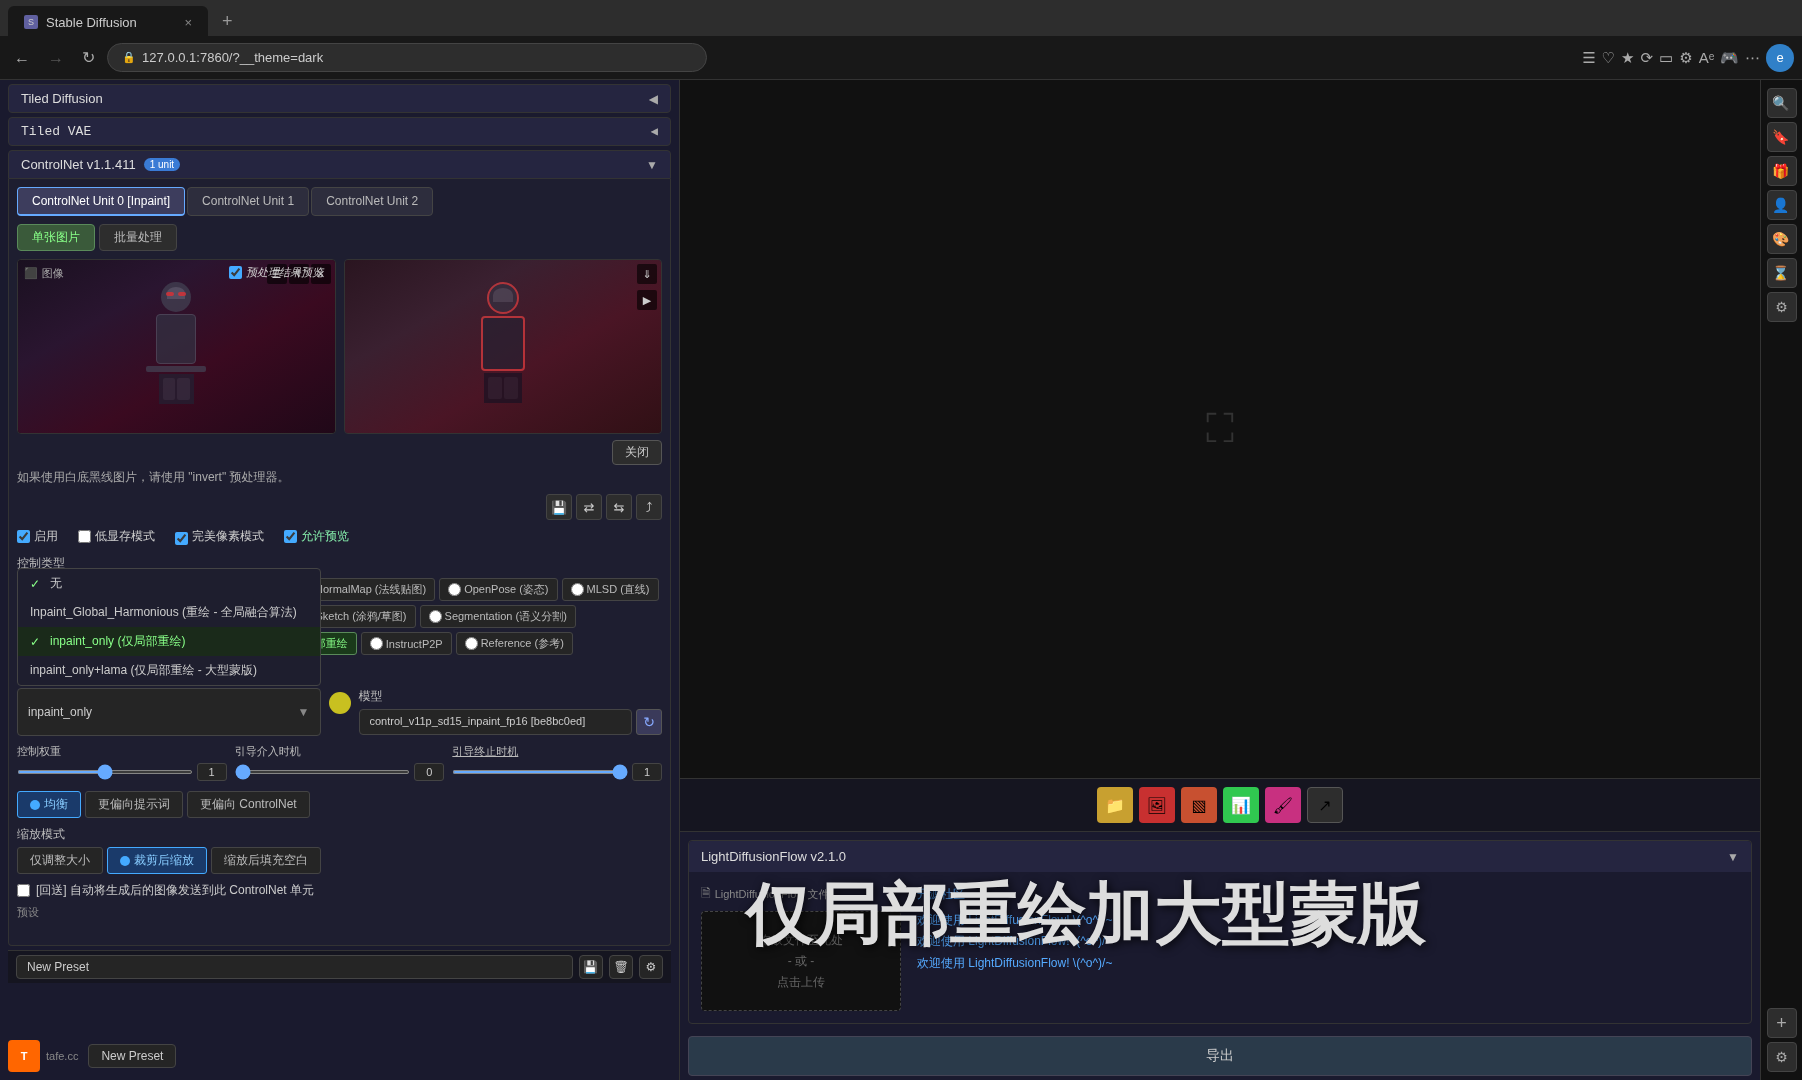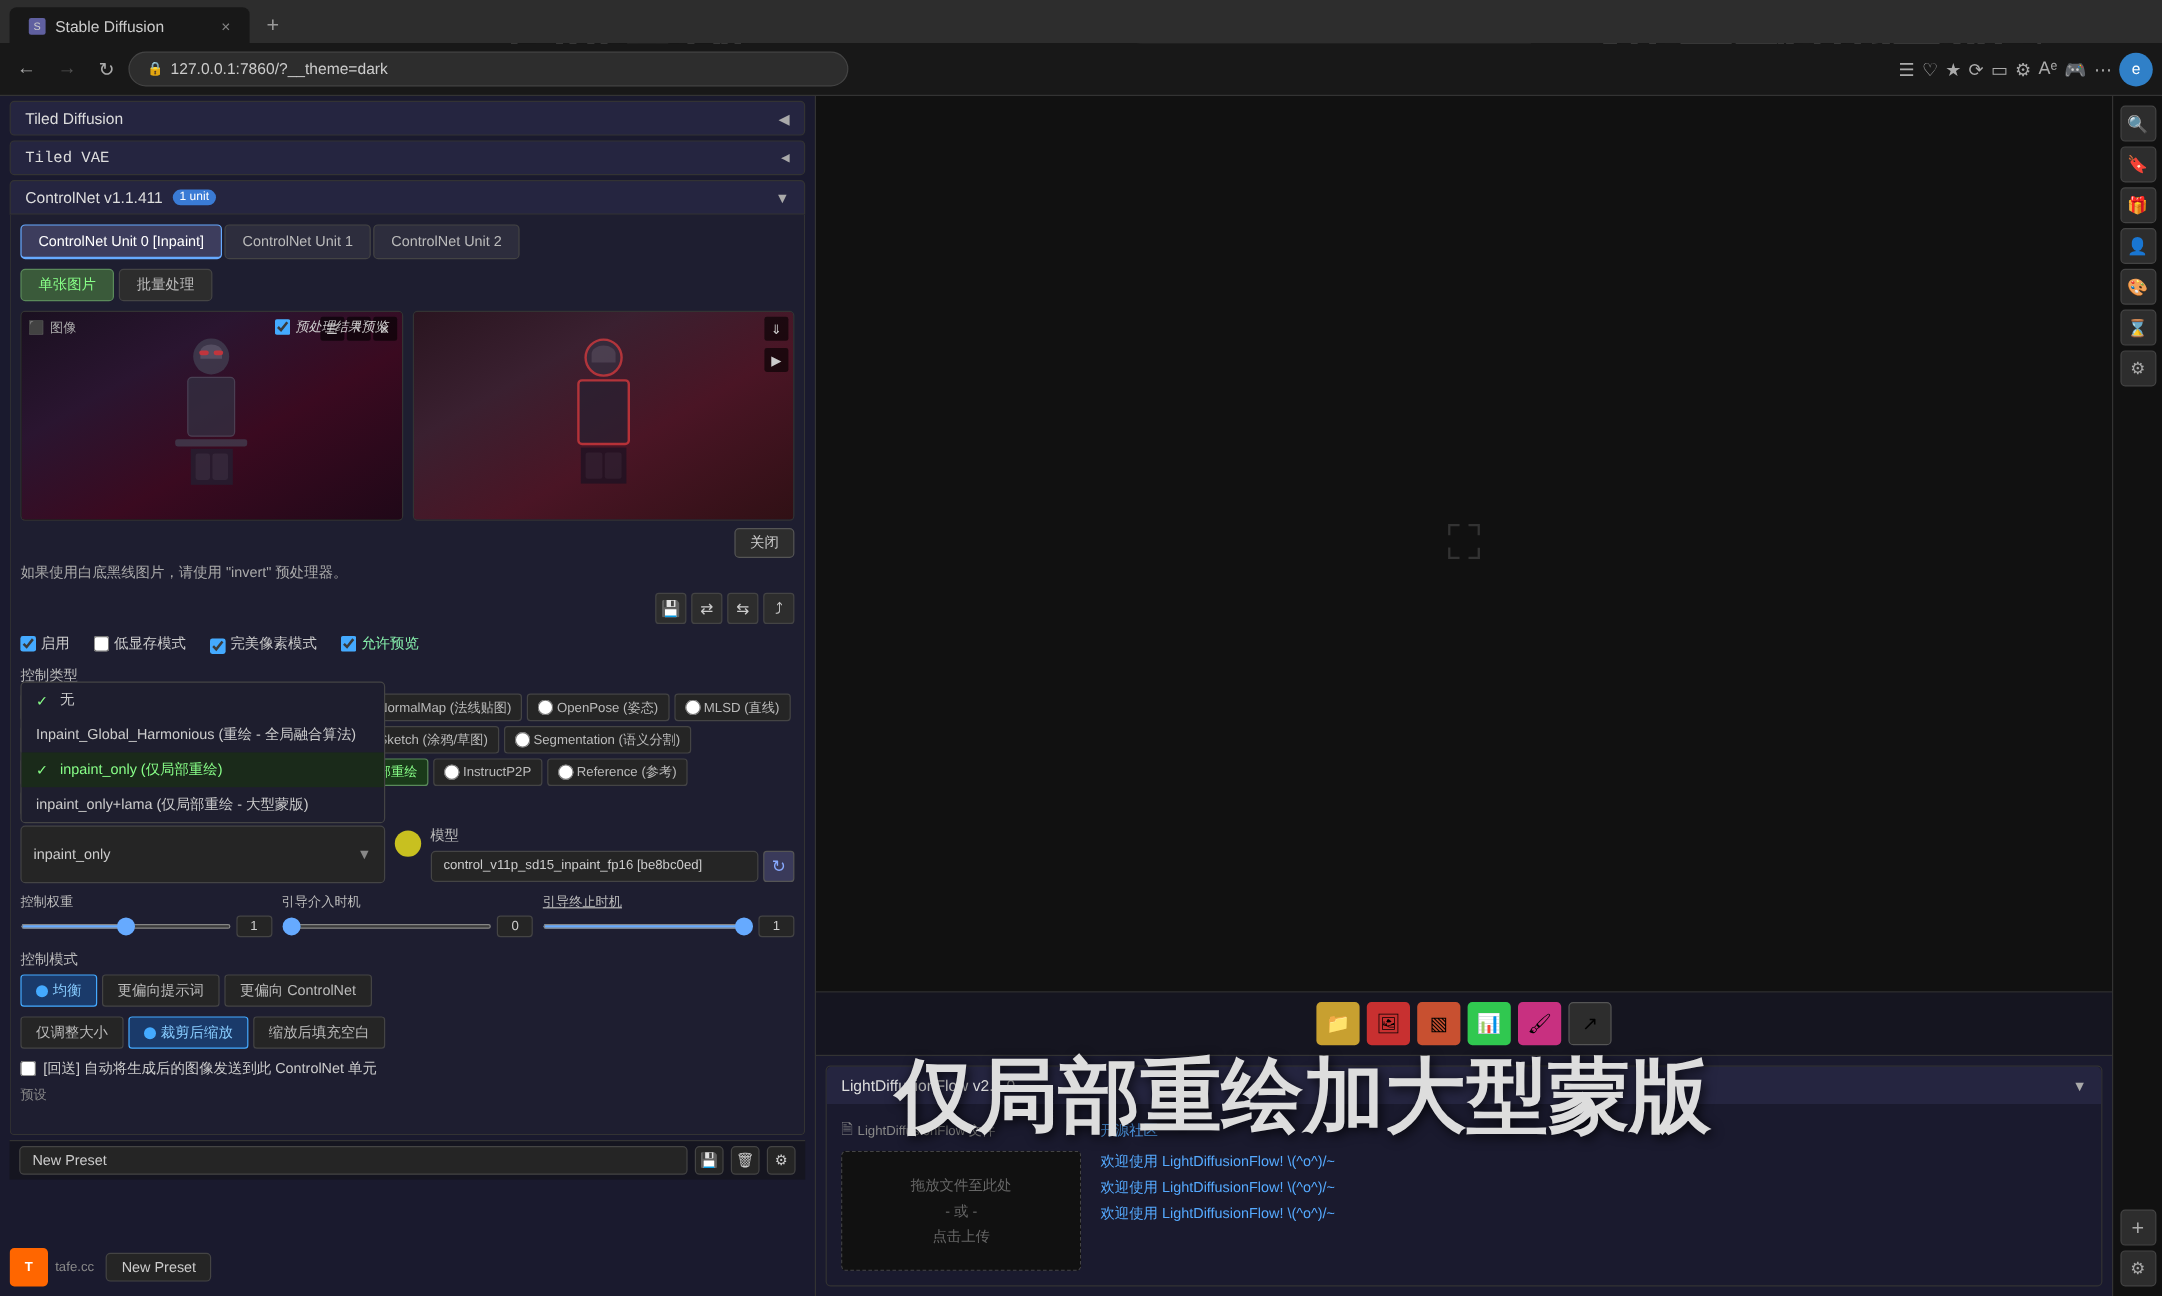--- a/index.html
+++ b/index.html
@@ -321,36 +321,36 @@
           <div>
             <div style="color:#bbb; font-size:11px; margin-bottom:4px;text-decoration:underline;">引导终止时机</div>
             <div style="display:flex; align-items:center; gap:4px;">
               <input type="range" min="0" max="1" step="0.01" value="1" style="flex: 1 1 0%; accent-color: rgb(102, 170, 255); height: 4px;">
               <span style="background:#252525; border:1px solid #444; border-radius:3px; padding:2px 6px; color:#ccc; font-size:11px; min-width:30px; text-align:center;">1</span>
             </div>
           </div>
         </div>
 
         <div style="margin-bottom:8px;">
-          <div style="color:#bbb; font-size:12px; margin-bottom:4px;">控制模式</div>
           <div style="display:flex; gap:4px;">
             <button style="padding:4px 12px; background:#1a3a6a; border:1px solid #4af; border-radius:3px; color:#8cf; font-size:12px; cursor:pointer; display:flex; align-items:center; gap:4px;">
               <span style="width:10px; height:10px; background:#4af; border-radius:50%; display:inline-block;"></span>
               <span>均衡</span>
             </button>
             <button style="padding:4px 12px; background:#252525; border:1px solid #444; border-radius:3px; color:#bbb; font-size:12px; cursor:pointer;">
               <span>更偏向提示词</span>
             </button>
             <button style="padding:4px 12px; background:#252525; border:1px solid #444; border-radius:3px; color:#bbb; font-size:12px; cursor:pointer;">
               <span>更偏向 ControlNet</span>
             </button>
           </div>
         </div>
 
         <div style="margin-bottom:8px;">
+          <div style="color:#bbb; font-size:12px; margin-bottom:4px;">缩放模式</div>
           <div style="display:flex; gap:4px;">
             <button style="padding:4px 12px; background:#252525; border:1px solid #444; border-radius:3px; color:#bbb; font-size:12px; cursor:pointer;">
               <span>仅调整大小</span>
             </button>
             <button style="padding:4px 12px; background:#1a3a6a; border:1px solid #4af; border-radius:3px; color:#8cf; font-size:12px; cursor:pointer; display:flex; align-items:center; gap:4px;">
               <span style="width:10px; height:10px; background:#4af; border-radius:50%; display:inline-block;"></span>
               <span>裁剪后缩放</span>
             </button>
             <button style="padding:4px 12px; background:#252525; border:1px solid #444; border-radius:3px; color:#bbb; font-size:12px; cursor:pointer;">
               <span>缩放后填充空白</span>
@@ -413,20 +413,23 @@
 
         <div style="flex:1; font-size:12px; line-height:1.8;">
           <a style="color:#5af; text-decoration:none; display:block; margin-bottom:4px;">开源社区</a>
           <div style="color:#5af;">欢迎使用 LightDiffusionFlow! \(^o^)/~</div>
           <div style="color:#5af;">欢迎使用 LightDiffusionFlow! \(^o^)/~</div>
           <div style="color:#5af;">欢迎使用 LightDiffusionFlow! \(^o^)/~</div>
         </div>
       </div>
     </div>
 
+    <div style="margin:4px 8px;">
+      <button style="background:#2a3a4a; border:1px solid #445; border-radius:4px; color:#ccc; padding:10px; text-align:center; width:100%; cursor:pointer; font-size:14px;">导出</button>
+    </div>
   </div>
 
   <div style="width:42px; background:#111; display:flex; flex-direction:column; align-items:center; padding:8px 4px; gap:4px; border-left:1px solid #333;">
     <button style="width:30px; height:30px; background:#2d2d2d; border:1px solid #444; border-radius:4px; display:flex; align-items:center; justify-content:center; cursor:pointer; font-size:14px; color:#aaa;">🔍</button>
     <button style="width:30px; height:30px; background:#2d2d2d; border:1px solid #444; border-radius:4px; display:flex; align-items:center; justify-content:center; cursor:pointer; font-size:14px; color:#aaa;">🔖</button>
     <button style="width:30px; height:30px; background:#2d2d2d; border:1px solid #444; border-radius:4px; display:flex; align-items:center; justify-content:center; cursor:pointer; font-size:14px; color:#aaa;">🎁</button>
     <button style="width:30px; height:30px; background:#2d2d2d; border:1px solid #444; border-radius:4px; display:flex; align-items:center; justify-content:center; cursor:pointer; font-size:14px; color:#aaa;">👤</button>
     <button style="width:30px; height:30px; background:#2d2d2d; border:1px solid #444; border-radius:4px; display:flex; align-items:center; justify-content:center; cursor:pointer; font-size:14px; color:#aaa;">🎨</button>
     <button style="width:30px; height:30px; background:#2d2d2d; border:1px solid #444; border-radius:4px; display:flex; align-items:center; justify-content:center; cursor:pointer; font-size:14px; color:#aaa;">⌛</button>
     <button style="width:30px; height:30px; background:#2d2d2d; border:1px solid #444; border-radius:4px; display:flex; align-items:center; justify-content:center; cursor:pointer; font-size:14px; color:#aaa;">⚙</button>

